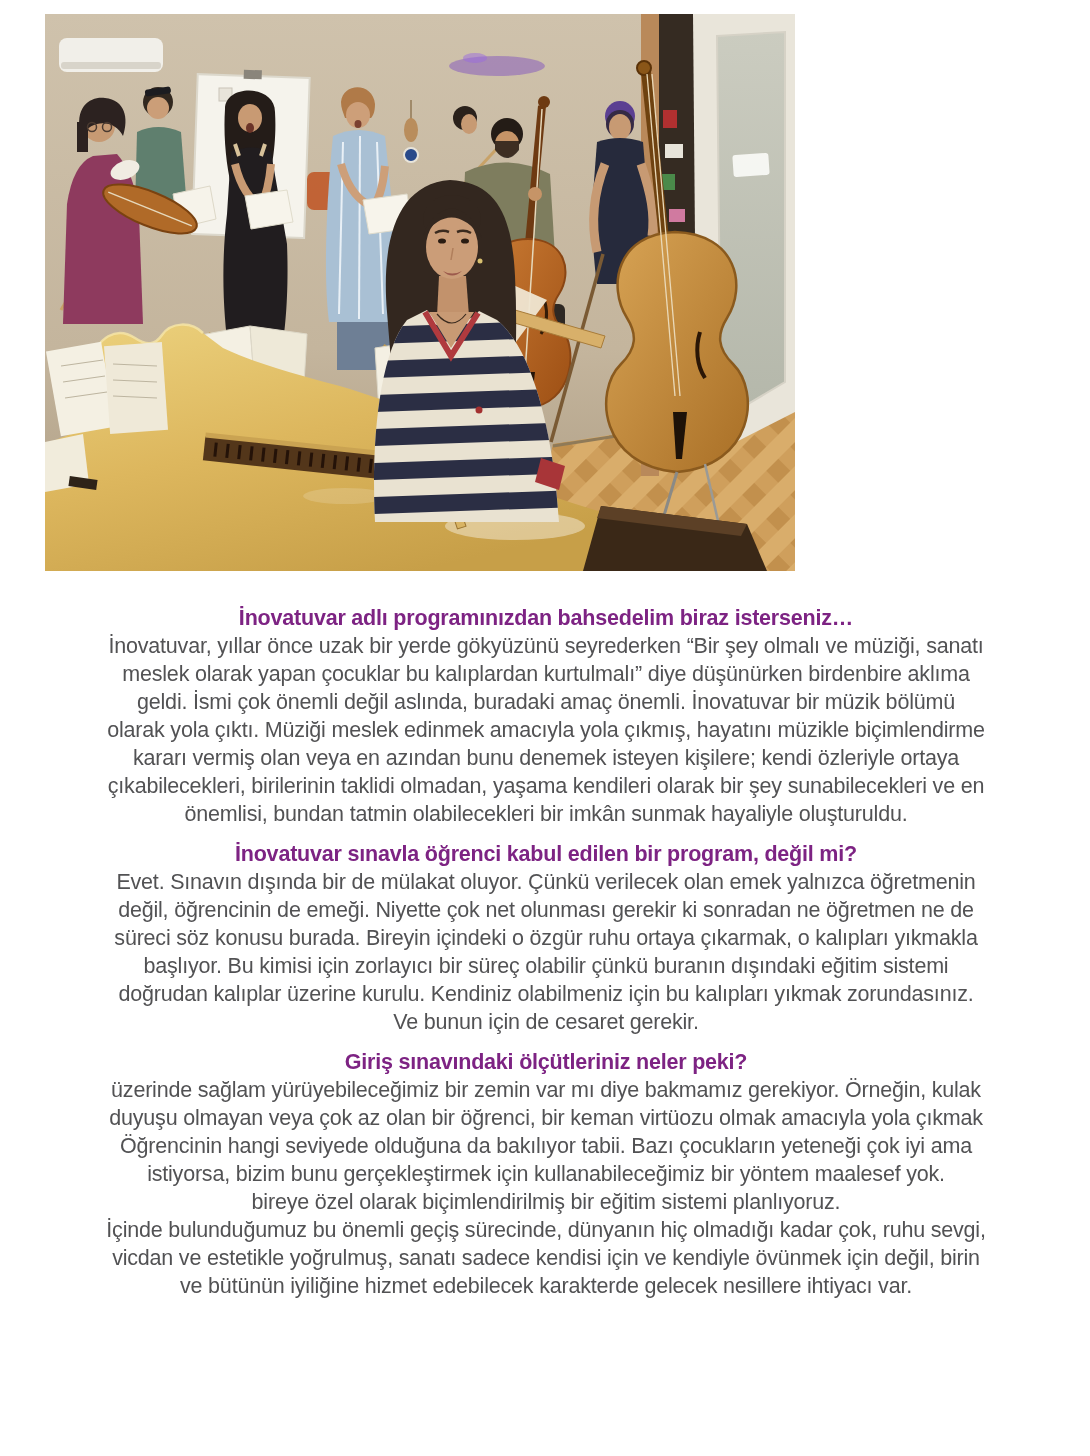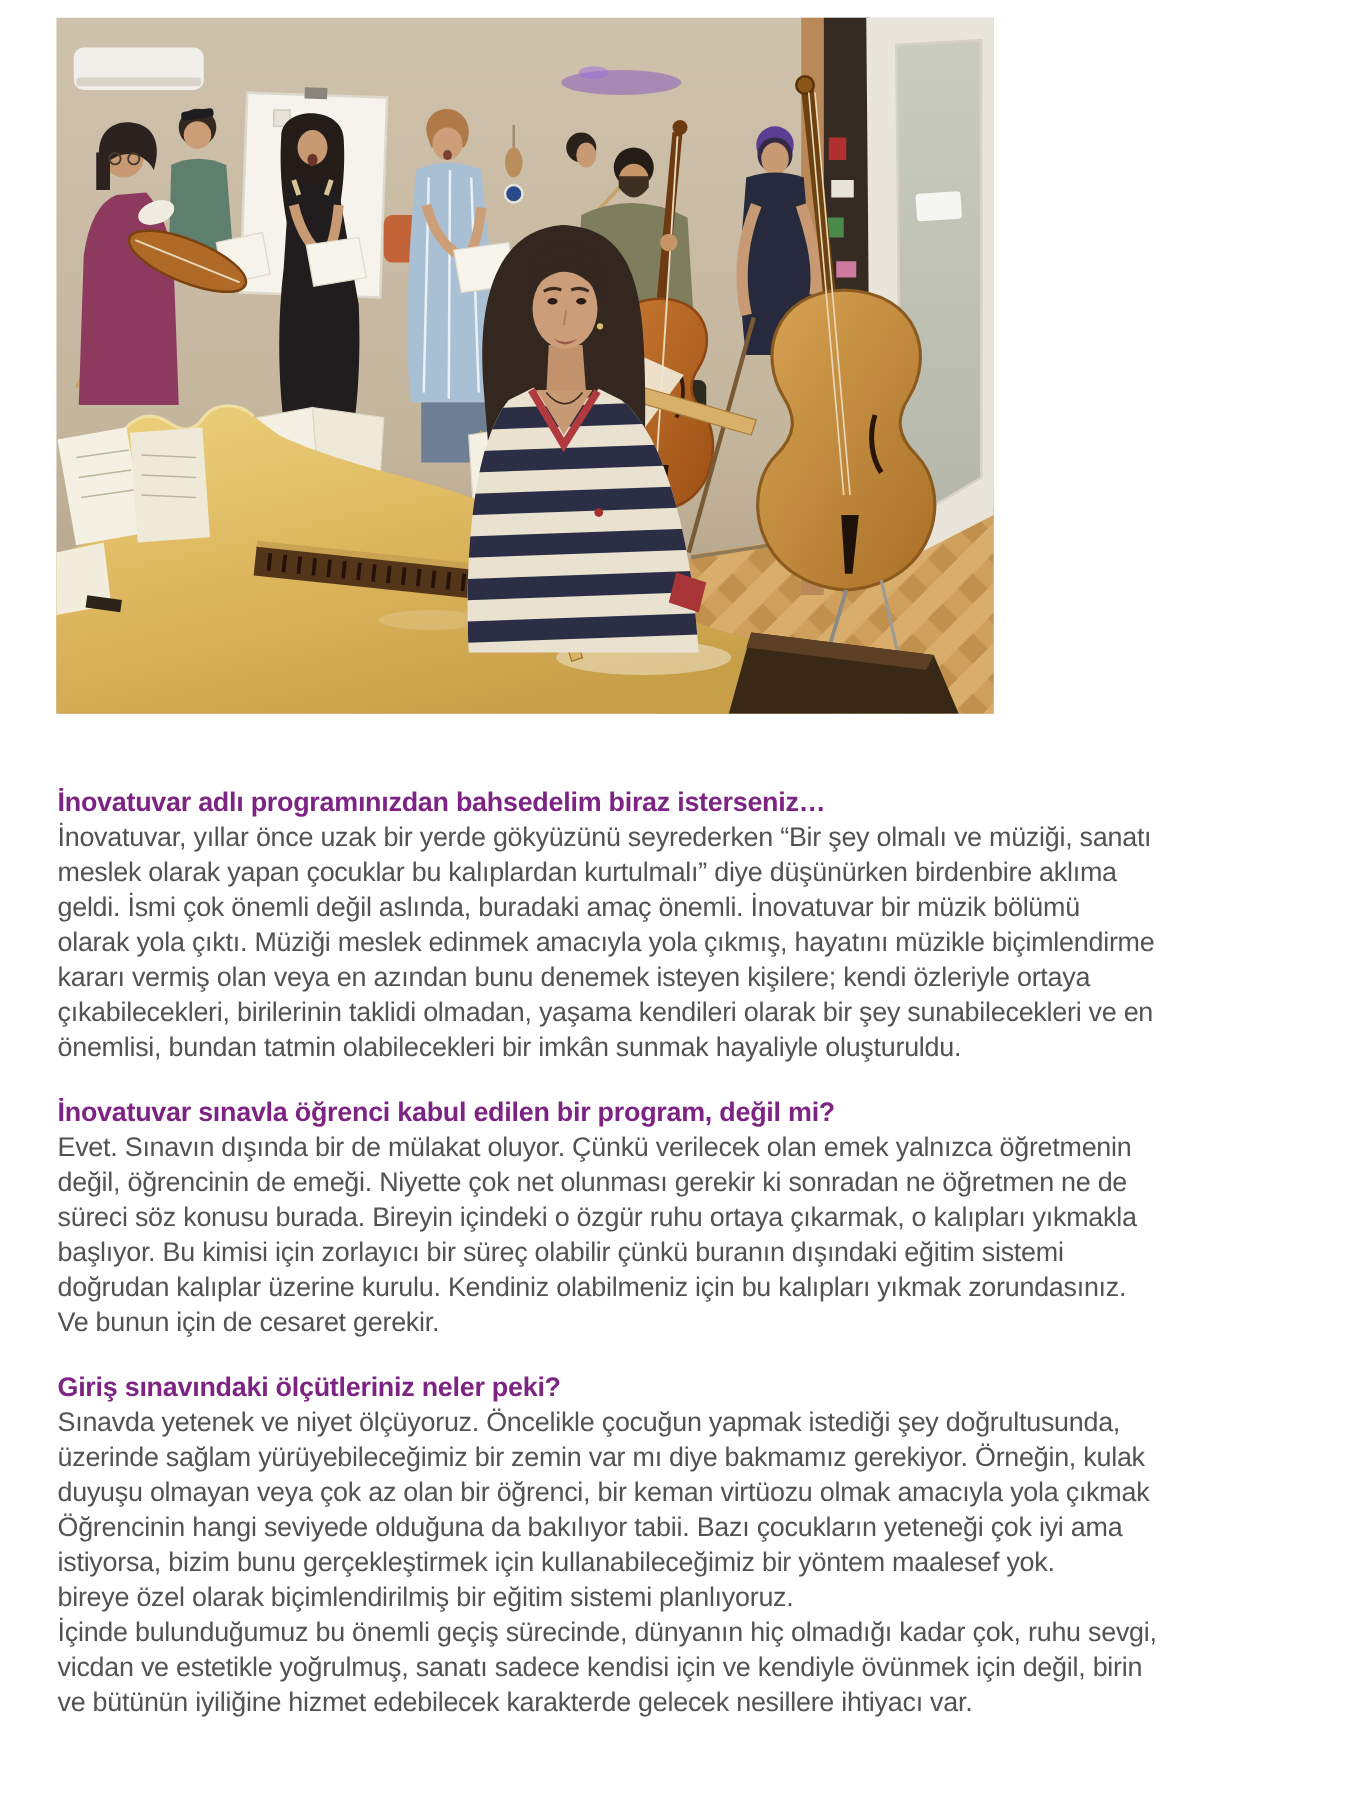--- a/index.html
+++ b/index.html
@@ -1,24 +1,24 @@
 <!DOCTYPE html>
 <html lang="tr"><head>
 <meta charset="utf-8">
 <style>
   html,body{margin:0;padding:0;background:#ffffff;}
   body{width:1090px;height:1456px;position:relative;overflow:hidden;
        font-family:"Liberation Sans", sans-serif;}
   .photo-wrap{position:absolute;left:45px;top:14px;width:750px;height:557px;margin:0;}
   .photo-wrap svg{display:block;}
-  .content{position:absolute;left:46px;top:628px;width:1000px;color:#525254;}
+  .content{position:absolute;left:46px;top:604px;width:1000px;color:#525254;text-align:center;}
   h2.q{font-size:21.5px;font-weight:700;color:#7d2383;margin:0;line-height:28px;letter-spacing:-0.2px;}
   p.a{margin:0;font-size:21.5px;line-height:28px;letter-spacing:-0.2px;}
   p.a .ln{display:block;white-space:nowrap;}
-  section.qa + section.qa, .closing{margin-top:24px;}
+  section.qa + section.qa, .closing{margin-top:12px;}
 </style>
 </head>
 <body>
 
 <figure class="photo-wrap">
   <svg viewBox="0 0 750 557" width="750" height="557" aria-hidden="true">
     <defs>
       <linearGradient id="wallG" x1="0" y1="0" x2="0" y2="1">
         <stop offset="0" stop-color="#cfc2ac"></stop>
           <stop offset="0.6" stop-color="#c4b59d"></stop>
@@ -309,21 +309,20 @@
       <span class="ln">süreci söz konusu burada. Bireyin içindeki o özgür ruhu ortaya çıkarmak, o kalıpları yıkmakla</span>
       <span class="ln">başlıyor. Bu kimisi için zorlayıcı bir süreç olabilir çünkü buranın dışındaki eğitim sistemi</span>
       <span class="ln">doğrudan kalıplar üzerine kurulu. Kendiniz olabilmeniz için bu kalıpları yıkmak zorundasınız.</span>
       <span class="ln">Ve bunun için de cesaret gerekir.</span>
     </p>
   </section>
 
   <section class="qa">
     <h2 class="q">Giriş sınavındaki ölçütleriniz neler peki?</h2>
     <p class="a">
-      <span class="ln">Sınavda yetenek ve niyet ölçüyoruz. Öncelikle çocuğun yapmak istediği şey doğrultusunda,</span>
       <span class="ln">üzerinde sağlam yürüyebileceğimiz bir zemin var mı diye bakmamız gerekiyor. Örneğin, kulak</span>
       <span class="ln">duyuşu olmayan veya çok az olan bir öğrenci, bir keman virtüozu olmak amacıyla yola çıkmak</span>
       <span class="ln">Öğrencinin hangi seviyede olduğuna da bakılıyor tabii. Bazı çocukların yeteneği çok iyi ama</span>
       <span class="ln">istiyorsa, bizim bunu gerçekleştirmek için kullanabileceğimiz bir yöntem maalesef yok.</span>
       <span class="ln">bireye özel olarak biçimlendirilmiş bir eğitim sistemi planlıyoruz.</span>
     </p>
   </section>
 
   <p class="a closing">
     <span class="ln">İçinde bulunduğumuz bu önemli geçiş sürecinde, dünyanın hiç olmadığı kadar çok, ruhu sevgi,</span>

